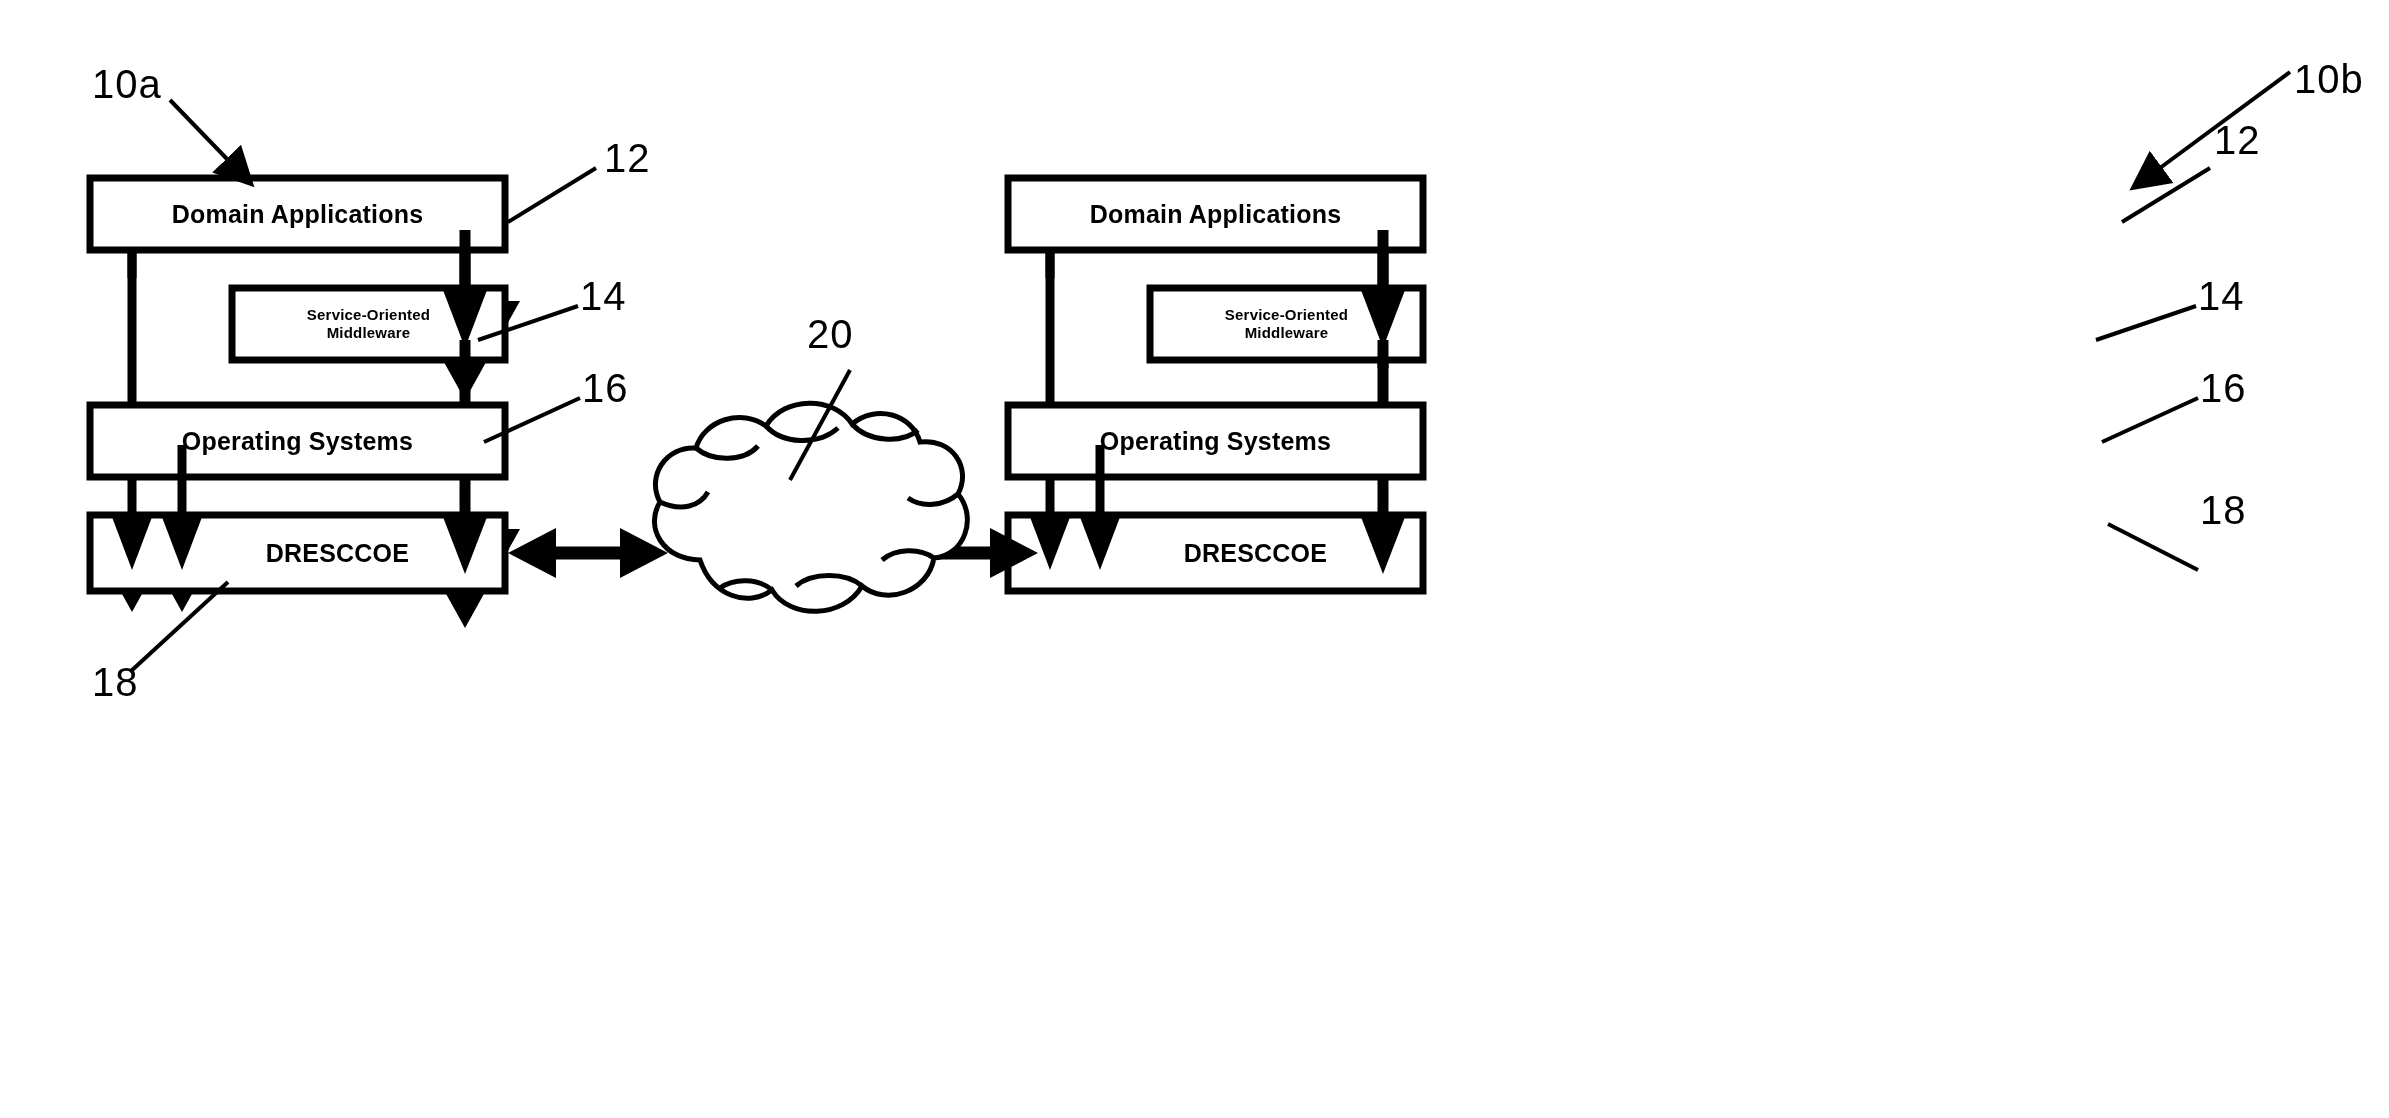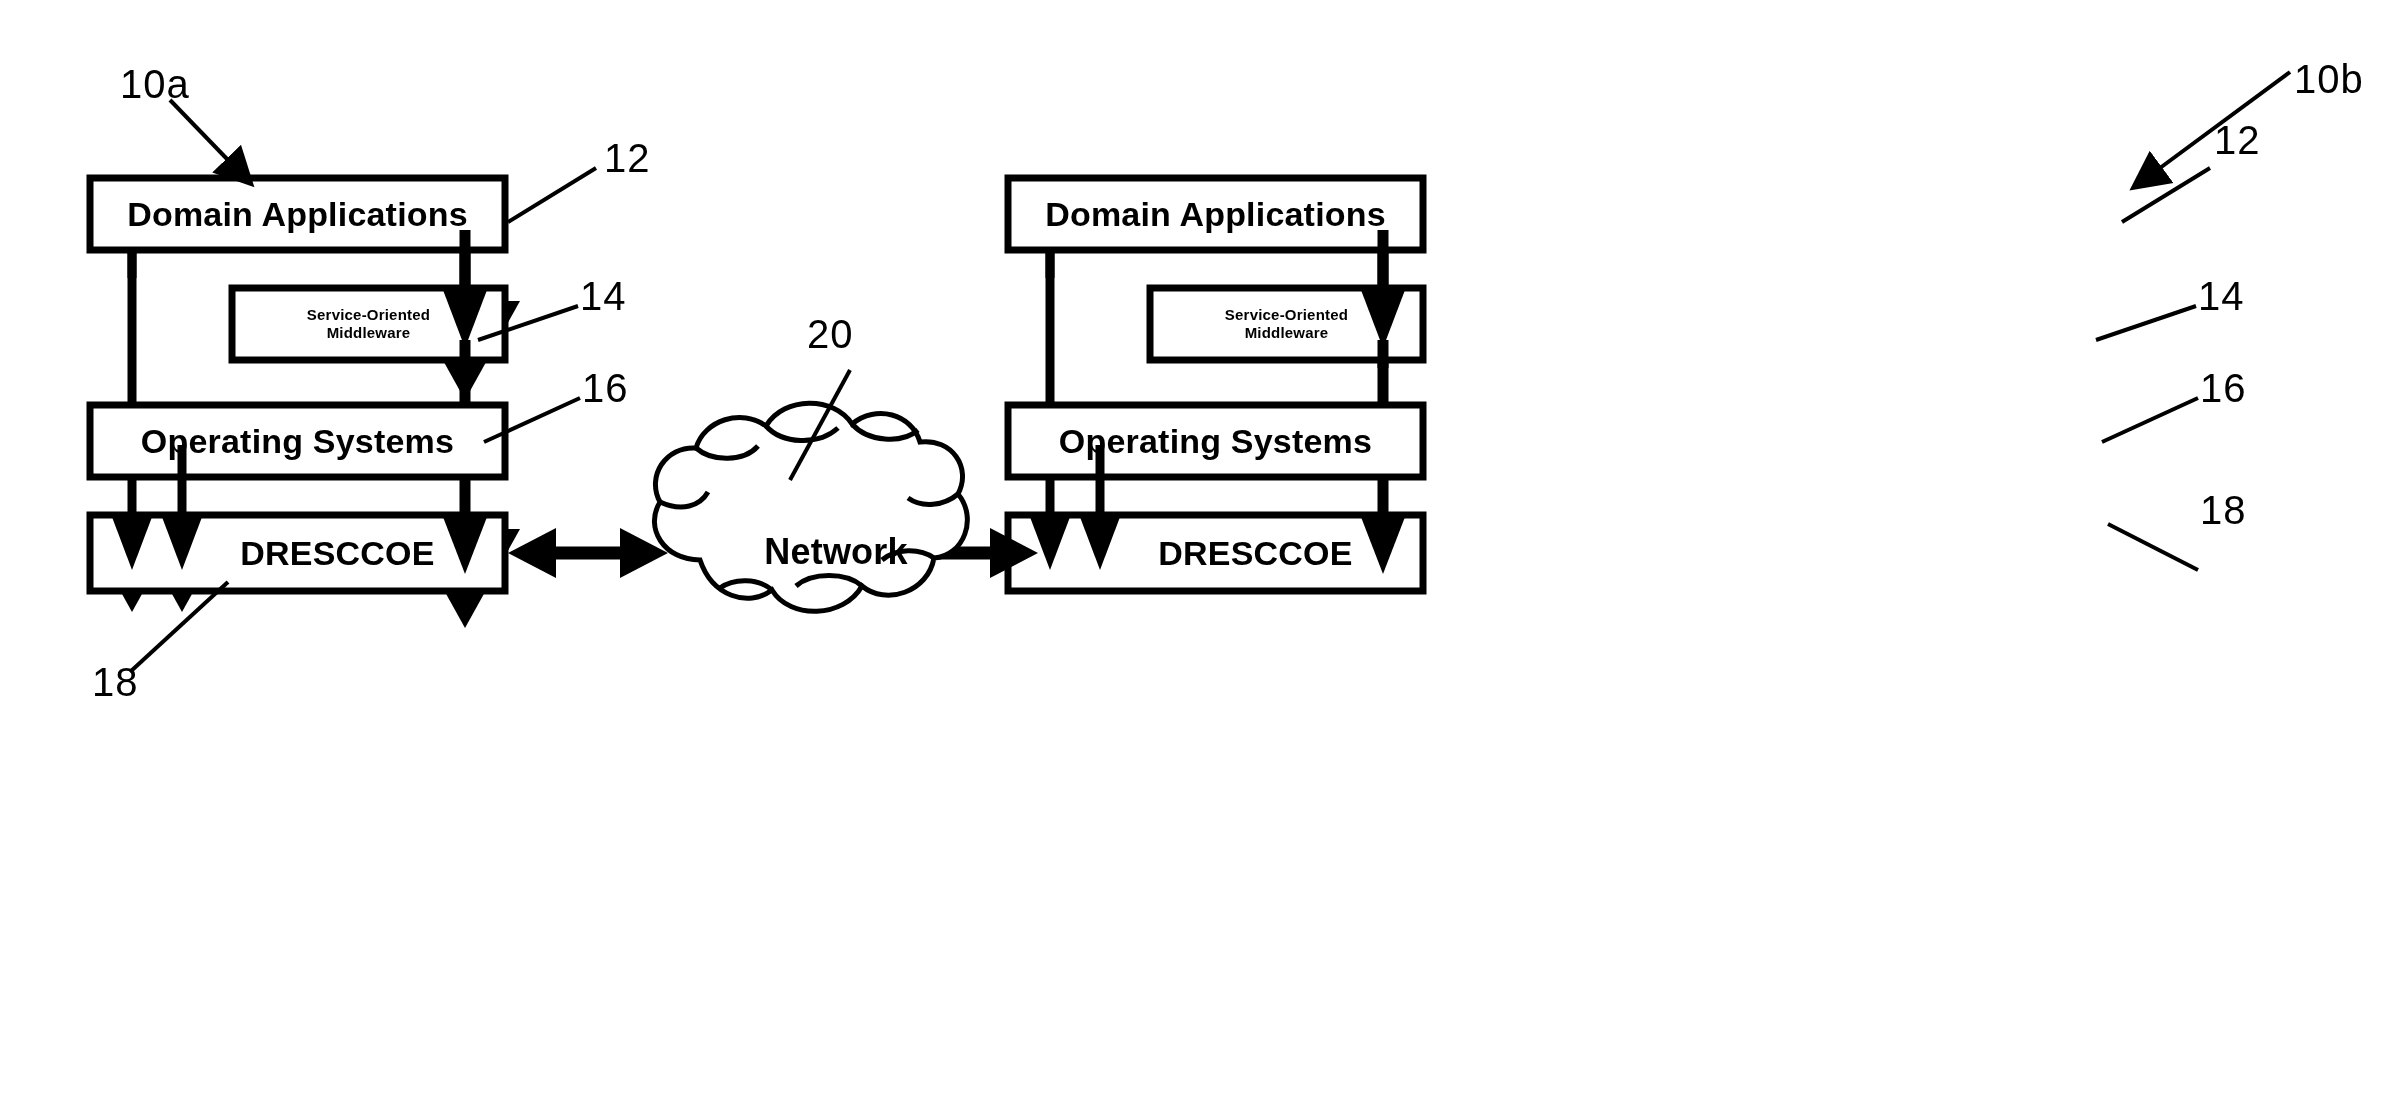--- a/index.html
+++ b/index.html
@@ -15,21 +15,21 @@
   svg#canvas{position:absolute;left:0;top:0;width:2389px;height:1118px;display:block;}
   .box-label{
     position:absolute;
     display:flex;align-items:center;justify-content:center;
     text-align:center;
     font-weight:bold;
     letter-spacing:0.2px;
     white-space:pre-line;
     pointer-events:none;
   }
-  .lbl-big{font-size:34px;}
+  .lbl-big{font-size:25px;}
   .lbl-small{font-size:15px;line-height:1.22;}
   .lbl-net{font-size:36px;font-weight:bold;}
   .ref{
     position:absolute;
     font-size:40px;
     font-weight:normal;
     letter-spacing:1px;
   }
 </style>
 </head>
@@ -179,23 +179,22 @@
 
   <div class="box-label lbl-big" style="left:1008px;top:178px;width:415px;height:72px;">Domain Applications</div>
 
   <div class="box-label lbl-small" style="left:1150px;top:288px;width:273px;height:72px;">Service-Oriented
 Middleware</div>
 
   <div class="box-label lbl-big" style="left:1008px;top:405px;width:415px;height:72px;">Operating Systems</div>
 
   <div class="box-label lbl-big" style="left:1088px;top:515px;width:335px;height:76px;">DRESCCOE</div>
 
-  <div class="box-label lbl-net" style="left:700px;top:512px;width:272px;height:80px;">Network</div>
-
-  <div class="ref" style="left:92px;top:62px;margin-left:28px;">10a</div>
+
+  <div class="ref" style="left:92px;top:62px;">10a</div>
 
   <div class="ref" style="left:2294px;top:16px;margin-top:41px;">10b</div>
 
   <div class="ref" style="left:604px;top:136px;">12</div>
 
   <div class="ref" style="left:2214px;top:118px;">12</div>
 
   <div class="ref" style="left:580px;top:274px;">14</div>
 
   <div class="ref" style="left:2198px;top:274px;">14</div>

